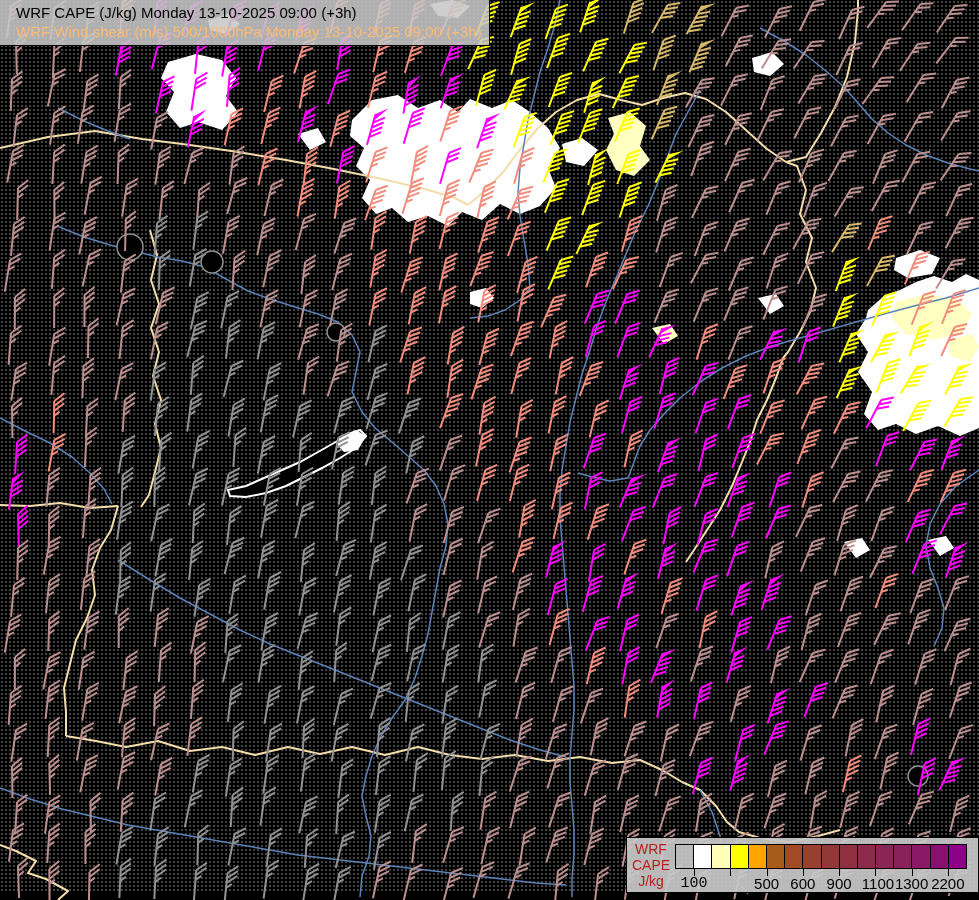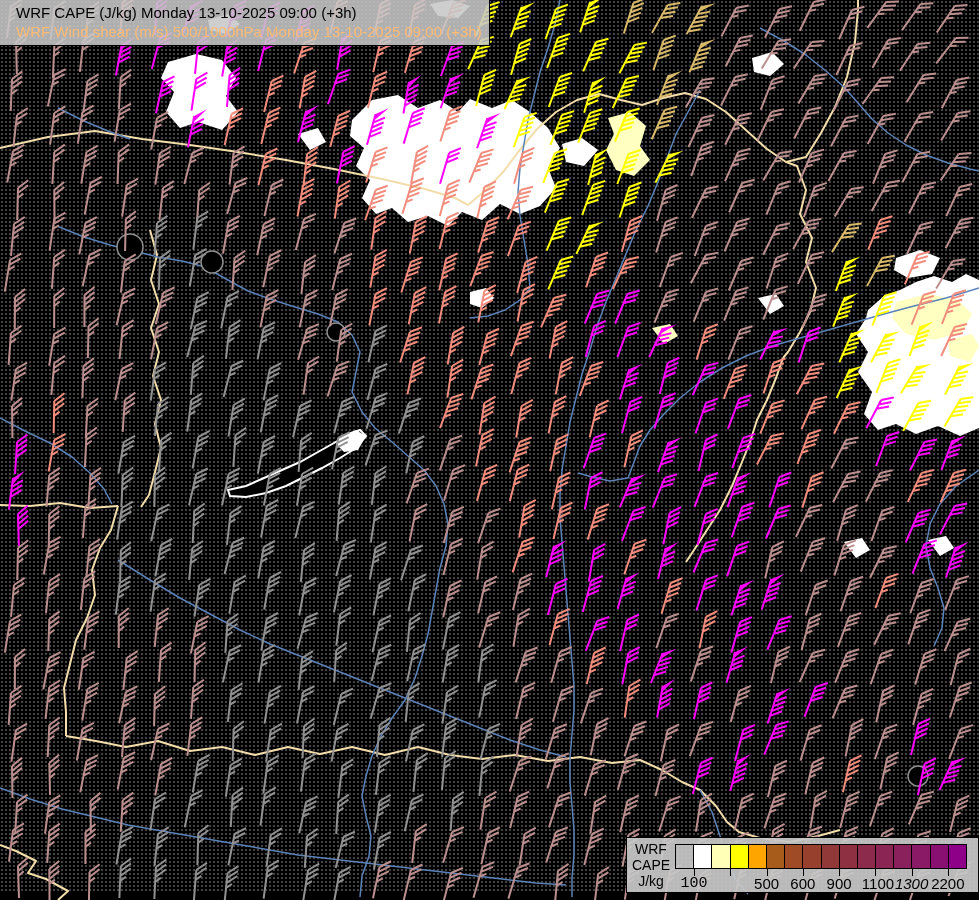--- a/index.html
+++ b/index.html
@@ -10,21 +10,21 @@
         background-size:4px 4px;}
   #map-svg{position:absolute;left:0;top:0;}
   .titlebox{position:absolute;left:0;top:0;background:rgba(199,199,199,0.88);
             border-right:1px solid #000;border-bottom:1px solid #000;
             padding:3px 7px 4px 16px;display:inline-block;}
   .titlebox .l1{font-size:15px;color:#000;line-height:19px;white-space:nowrap;}
   .titlebox .l2{font-size:15px;color:#fdba74;line-height:19px;white-space:nowrap;}
   .legend{position:absolute;left:626px;top:837px;width:353px;height:56px;
           background:rgba(199,199,199,0.93);border:1px solid #000;box-sizing:border-box;
           display:flex;}
-  .legend-label{width:48px;text-align:center;font-size:14px;line-height:16px;color:#000000;
+  .legend-label{width:48px;text-align:center;font-size:14px;line-height:16px;color:#b91c1c;
                 padding-top:3px;flex:none;}
   .legend-body{position:relative;flex:1;}
   .bar{position:absolute;left:0;top:6px;width:290px;height:23px;border:1px solid #000;
        display:flex;box-sizing:content-box;}
   .bar .cell{flex:1 1 auto;border-right:1px solid #000;}
   .bar .cell:last-child{border-right:none;}
   .tick{position:absolute;top:30px;width:1px;height:8px;background:#000;}
   .ticklabel{position:absolute;top:37px;font-size:15px;color:#000;transform:translateX(-50%);}
 </style>
 </head>
@@ -2189,18 +2189,18 @@
         <div class="ticklabel" style="left: 55.375px; margin-top: 48px;">300</div>
         <div class="tick" style="left: 91.625px;"></div>
         <div class="ticklabel" style="left: 91.625px; text-align: right;">500</div>
         <div class="tick" style="left: 127.875px;"></div>
         <div class="ticklabel" style="left: 127.875px;">600</div>
         <div class="tick" style="left: 164.125px;"></div>
         <div class="ticklabel" style="left: 164.125px;">900</div>
         <div class="tick" style="left: 200.375px;"></div>
         <div class="ticklabel" style="left: 203px;">1100</div>
         <div class="tick" style="left: 236.625px;"></div>
-        <div class="ticklabel" style="left: 236.625px; font-style: italic;">1300</div>
+        <div class="ticklabel" style="left: 236.625px;">1300</div>
         <div class="tick" style="left: 272.875px;"></div>
         <div class="ticklabel" style="left: 272.875px;">2200</div>
       </div>
   </div>
 </div>
 
 </body></html>

